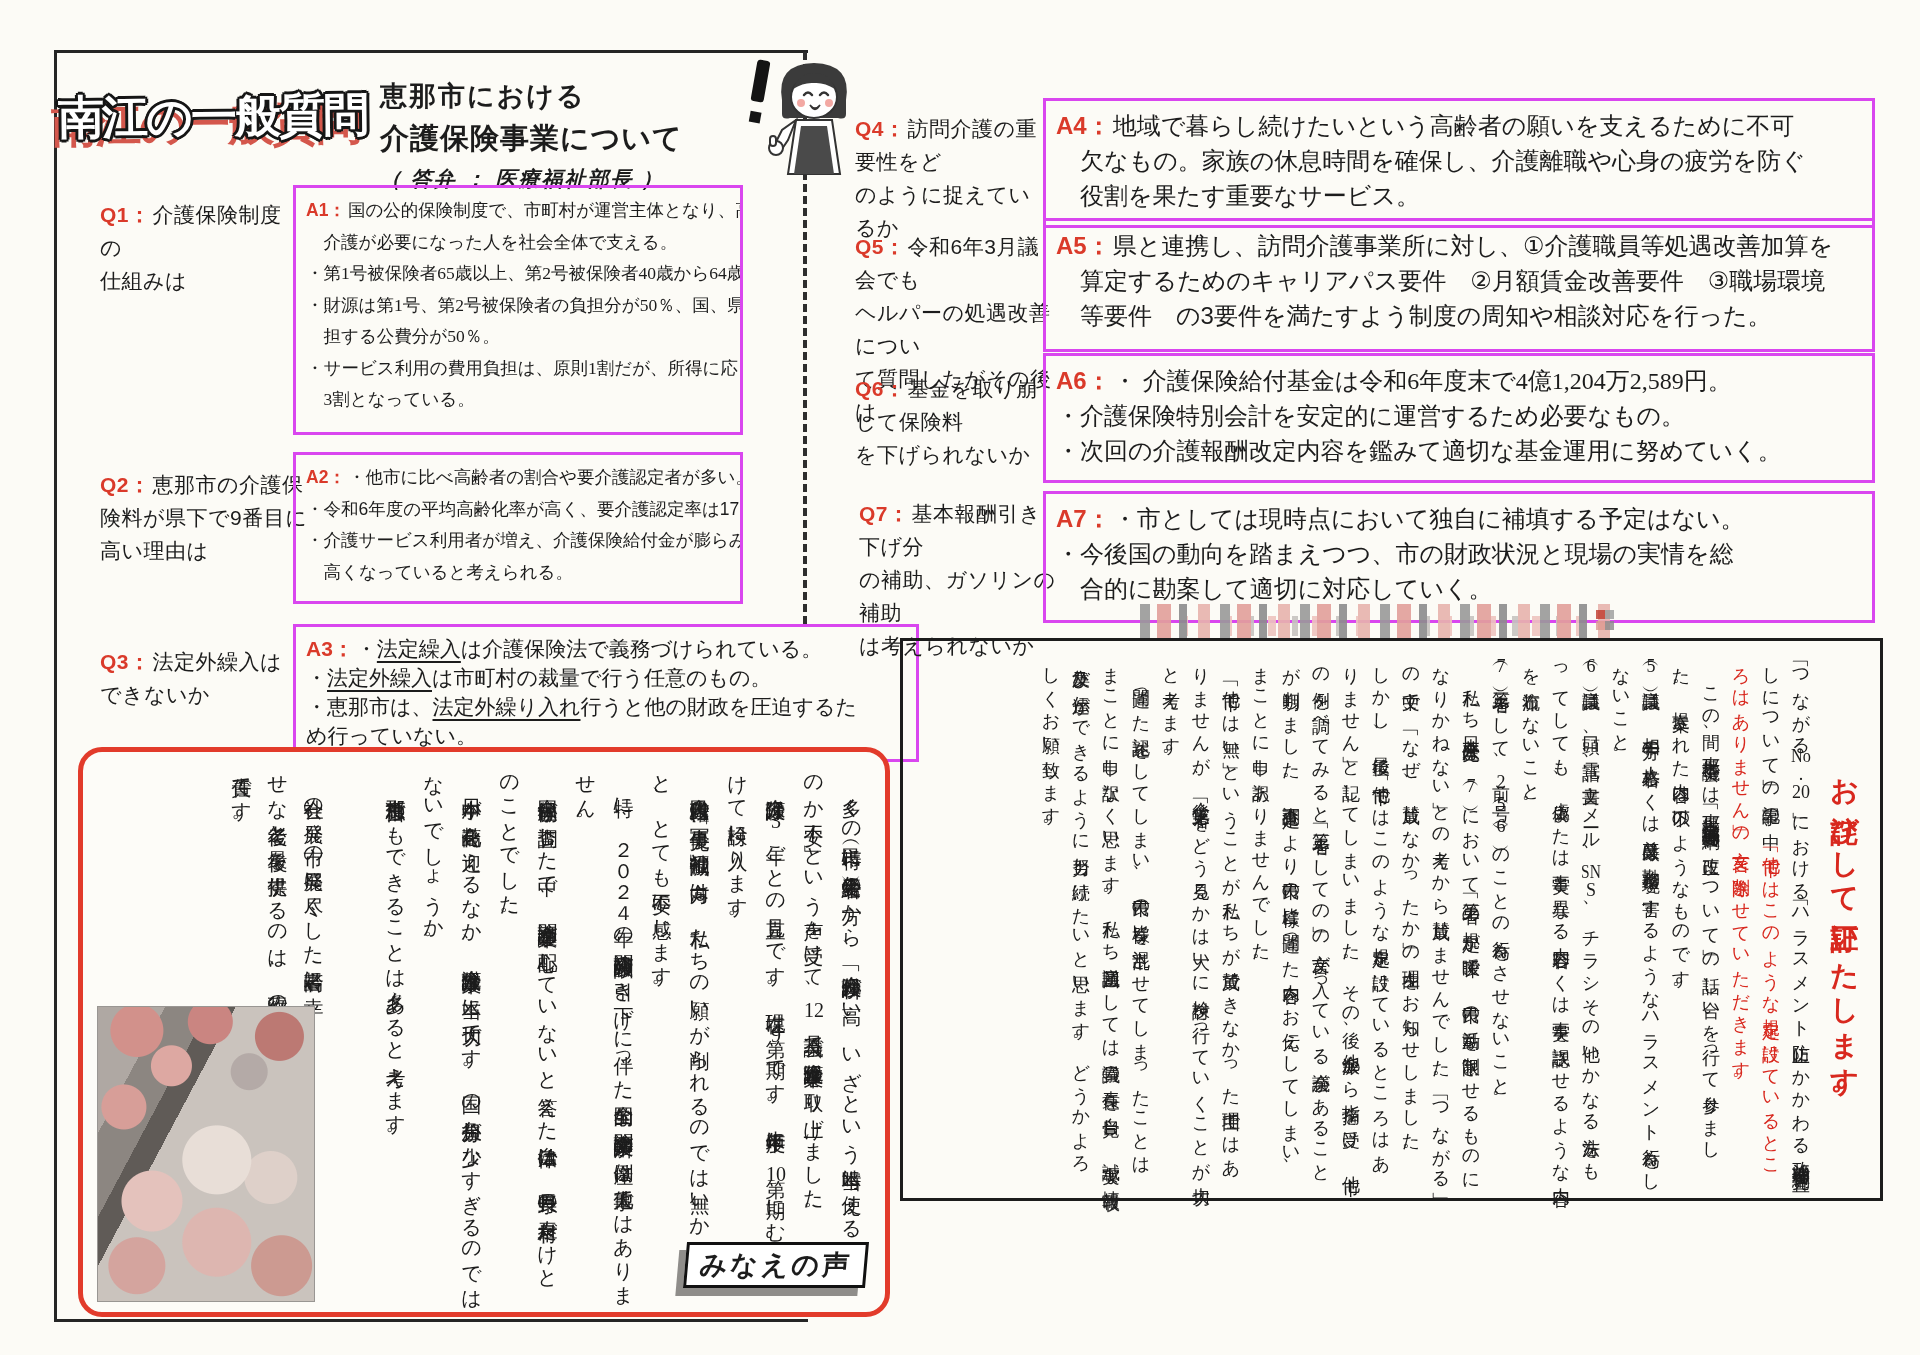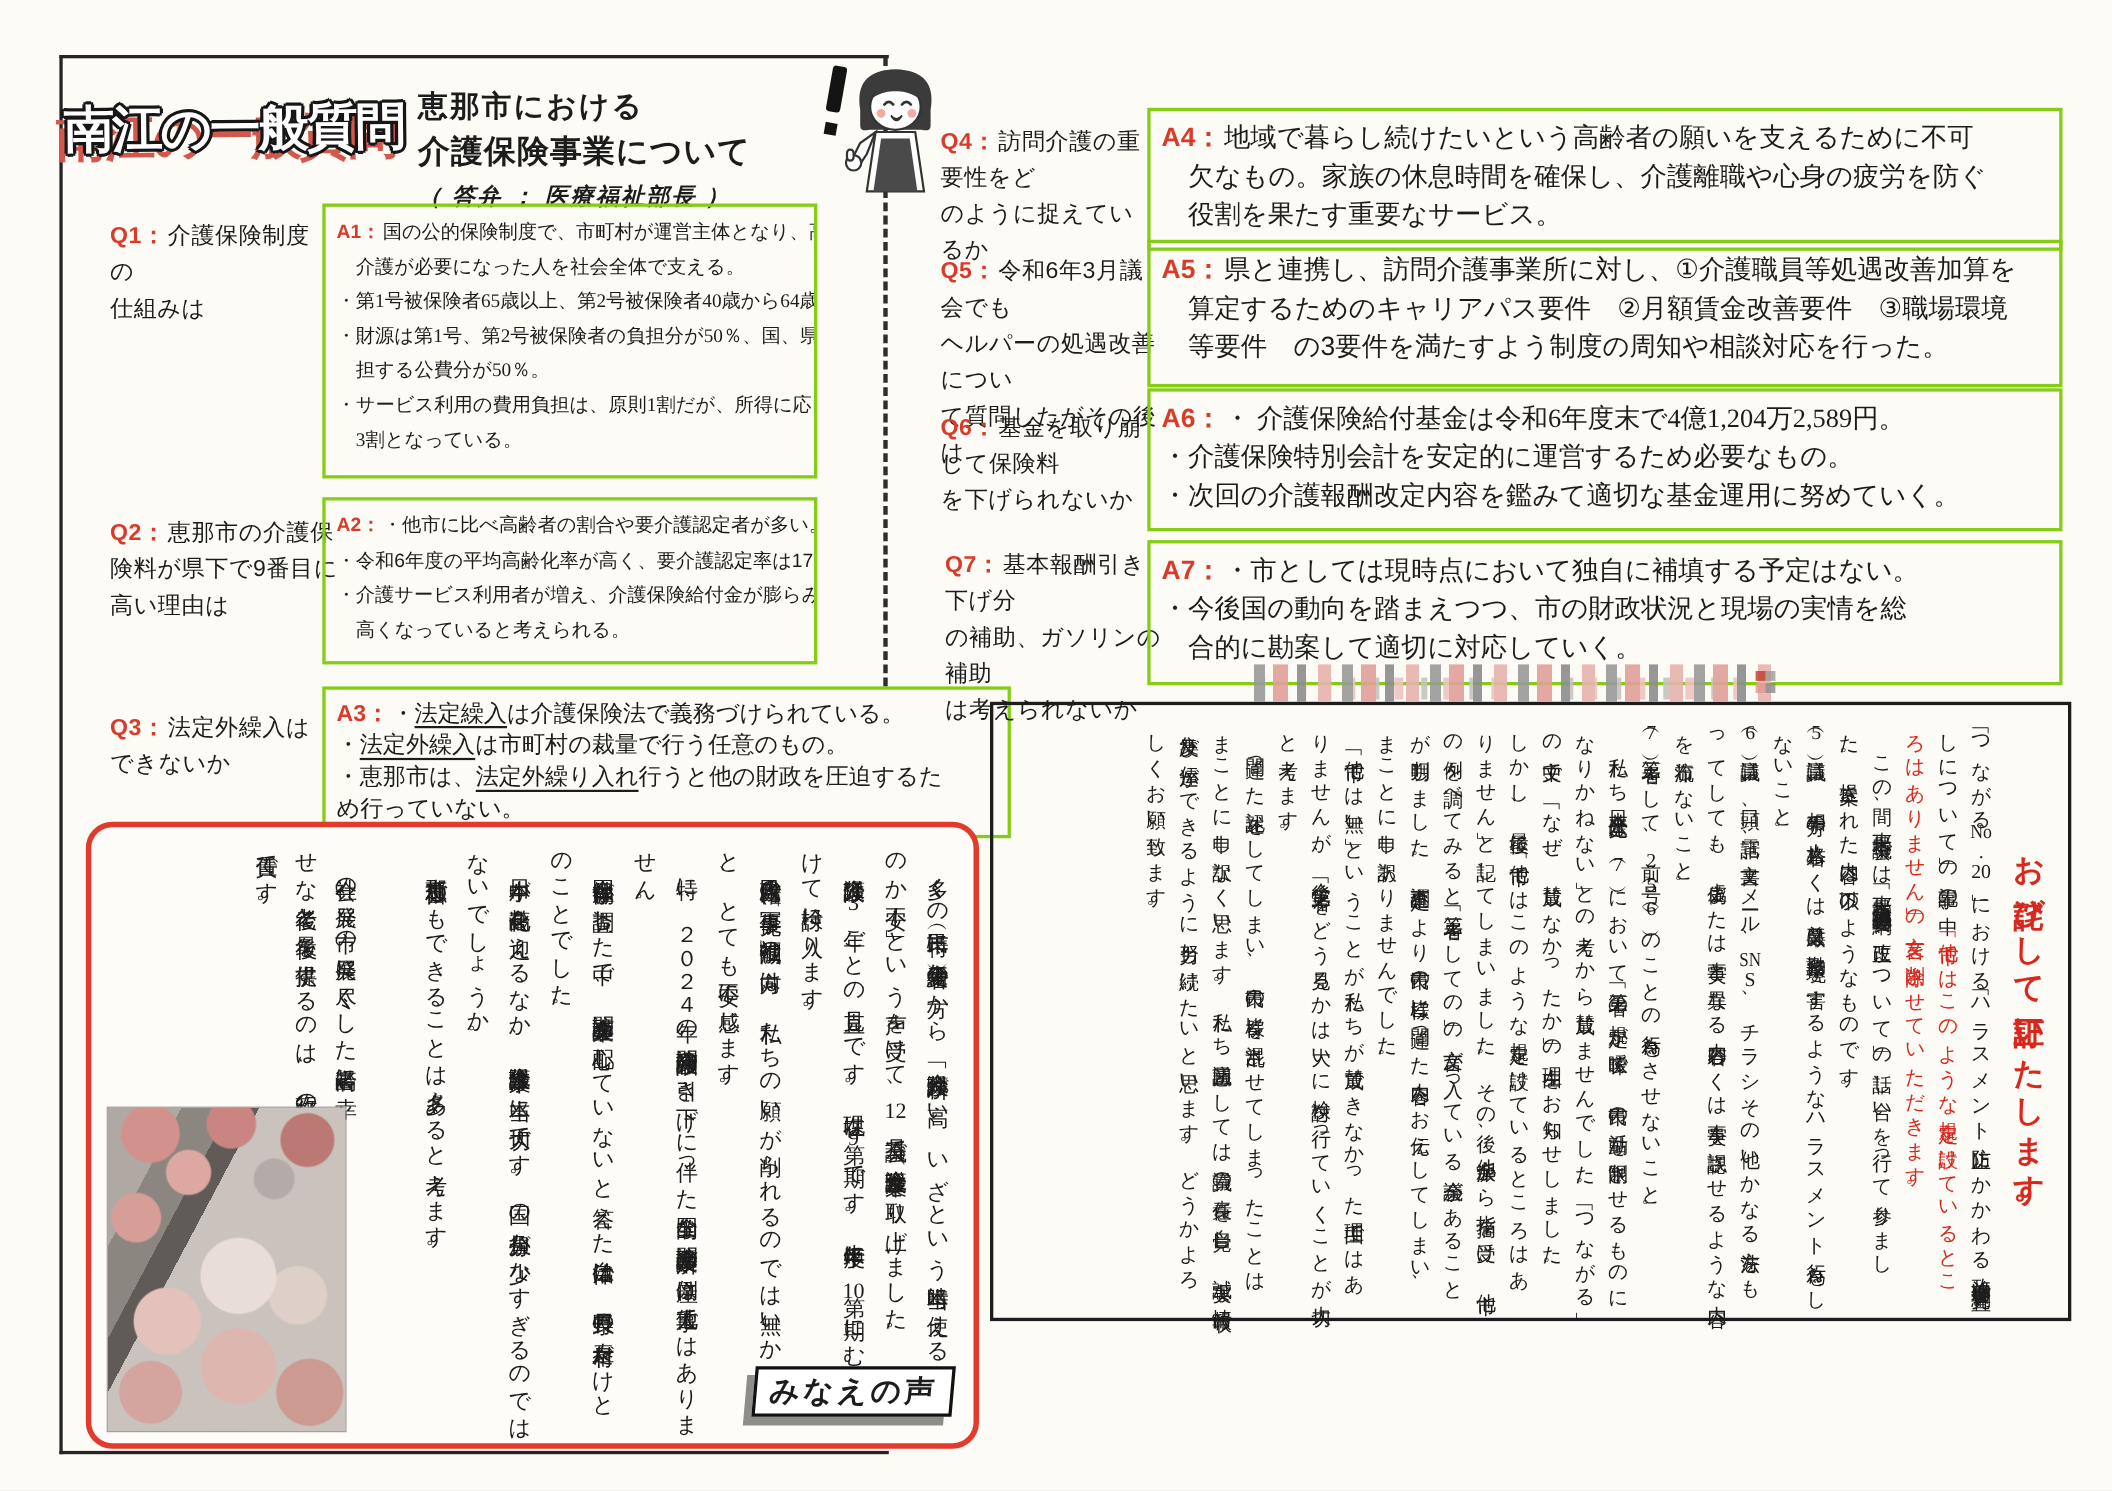--- a/index.html
+++ b/index.html
@@ -23,21 +23,21 @@
   .sub2{font-size:29px;font-weight:bold;letter-spacing:1px;margin-top:6px;}
   .sub3{font-size:21px;font-weight:bold;letter-spacing:2px;margin-top:10px;font-style:italic;}
   .accent-mark{position:absolute;left:754px;top:60px;width:13px;height:42px;background:#141414;
                transform:rotate(10deg);border-radius:3px;}
   .accent-mark::after{content:"";position:absolute;left:2px;top:52px;width:11px;height:11px;background:#141414;}
   .cartoon{position:absolute;left:768px;top:56px;}
 
   
   .qblock{position:absolute;font-size:21px;line-height:33px;letter-spacing:0.5px;}
   .qblock .lab{color:#da3a2a;font-weight:bold;margin-right:2px;}
-  .abox{position:absolute;border:3px solid #84cc16;padding:7px 10px;overflow:hidden;background:transparent;}
+  .abox{position:absolute;border:3px solid #d946ef;padding:7px 10px;overflow:hidden;background:transparent;}
   .abox .aline{white-space:pre;}
   .abox .lab{color:#da3a2a;font-weight:bold;font-family:"Liberation Sans","DejaVu Sans",sans-serif;margin-right:2px;}
   .abox-l{left:293px;width:424px;font-size:17.5px;line-height:31.5px;}
   .abox-r{left:1043px;width:806px;font-size:24px;line-height:35px;}
   .abox-m{left:293px;width:600px;font-size:21px;line-height:29px;}
   .ul{text-decoration:underline;text-decoration-thickness:2px;text-underline-offset:5px;}
   .red{color:#d8281e;}
 
   
   .redact{position:absolute;left:1140px;top:604px;width:478px;height:34px;opacity:.9;filter:blur(0.6px);z-index:3;

